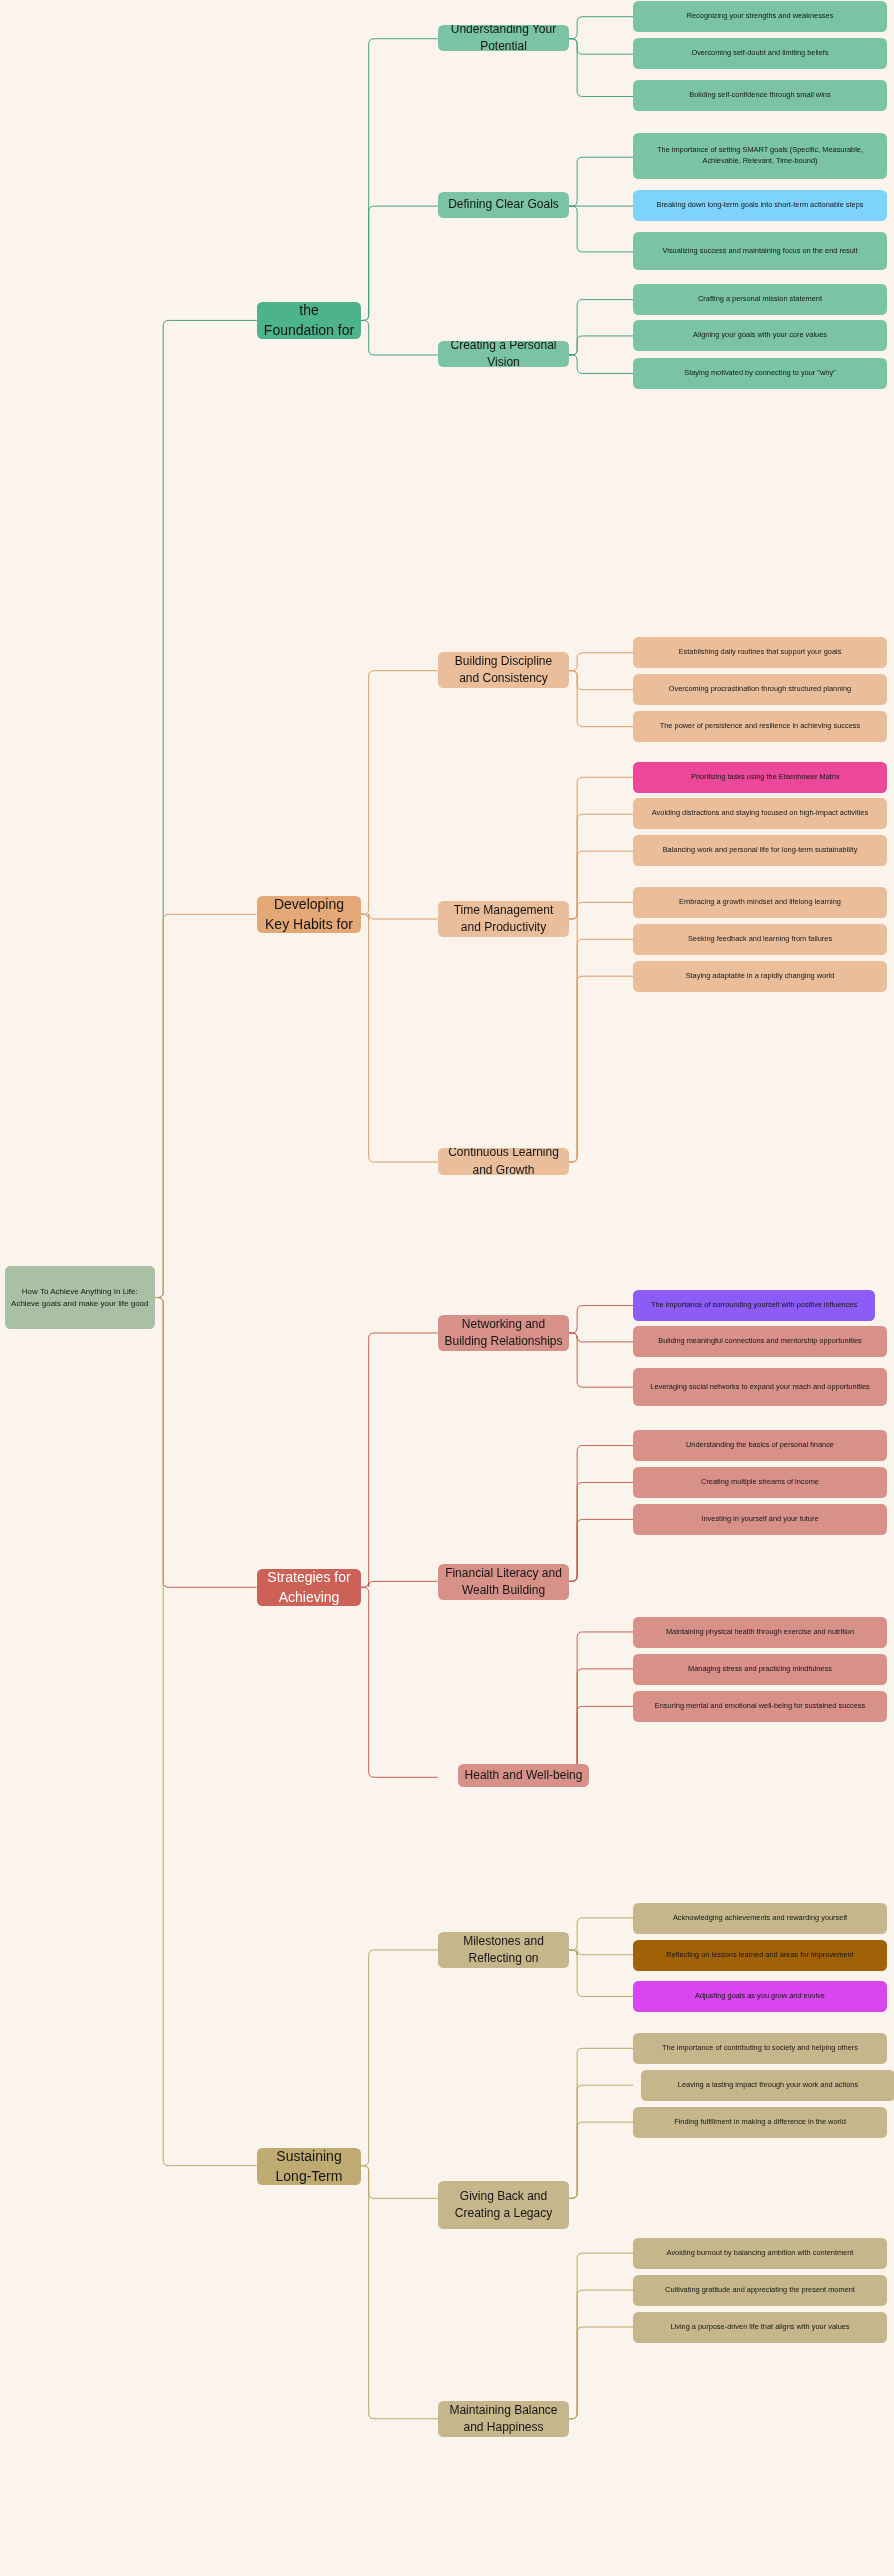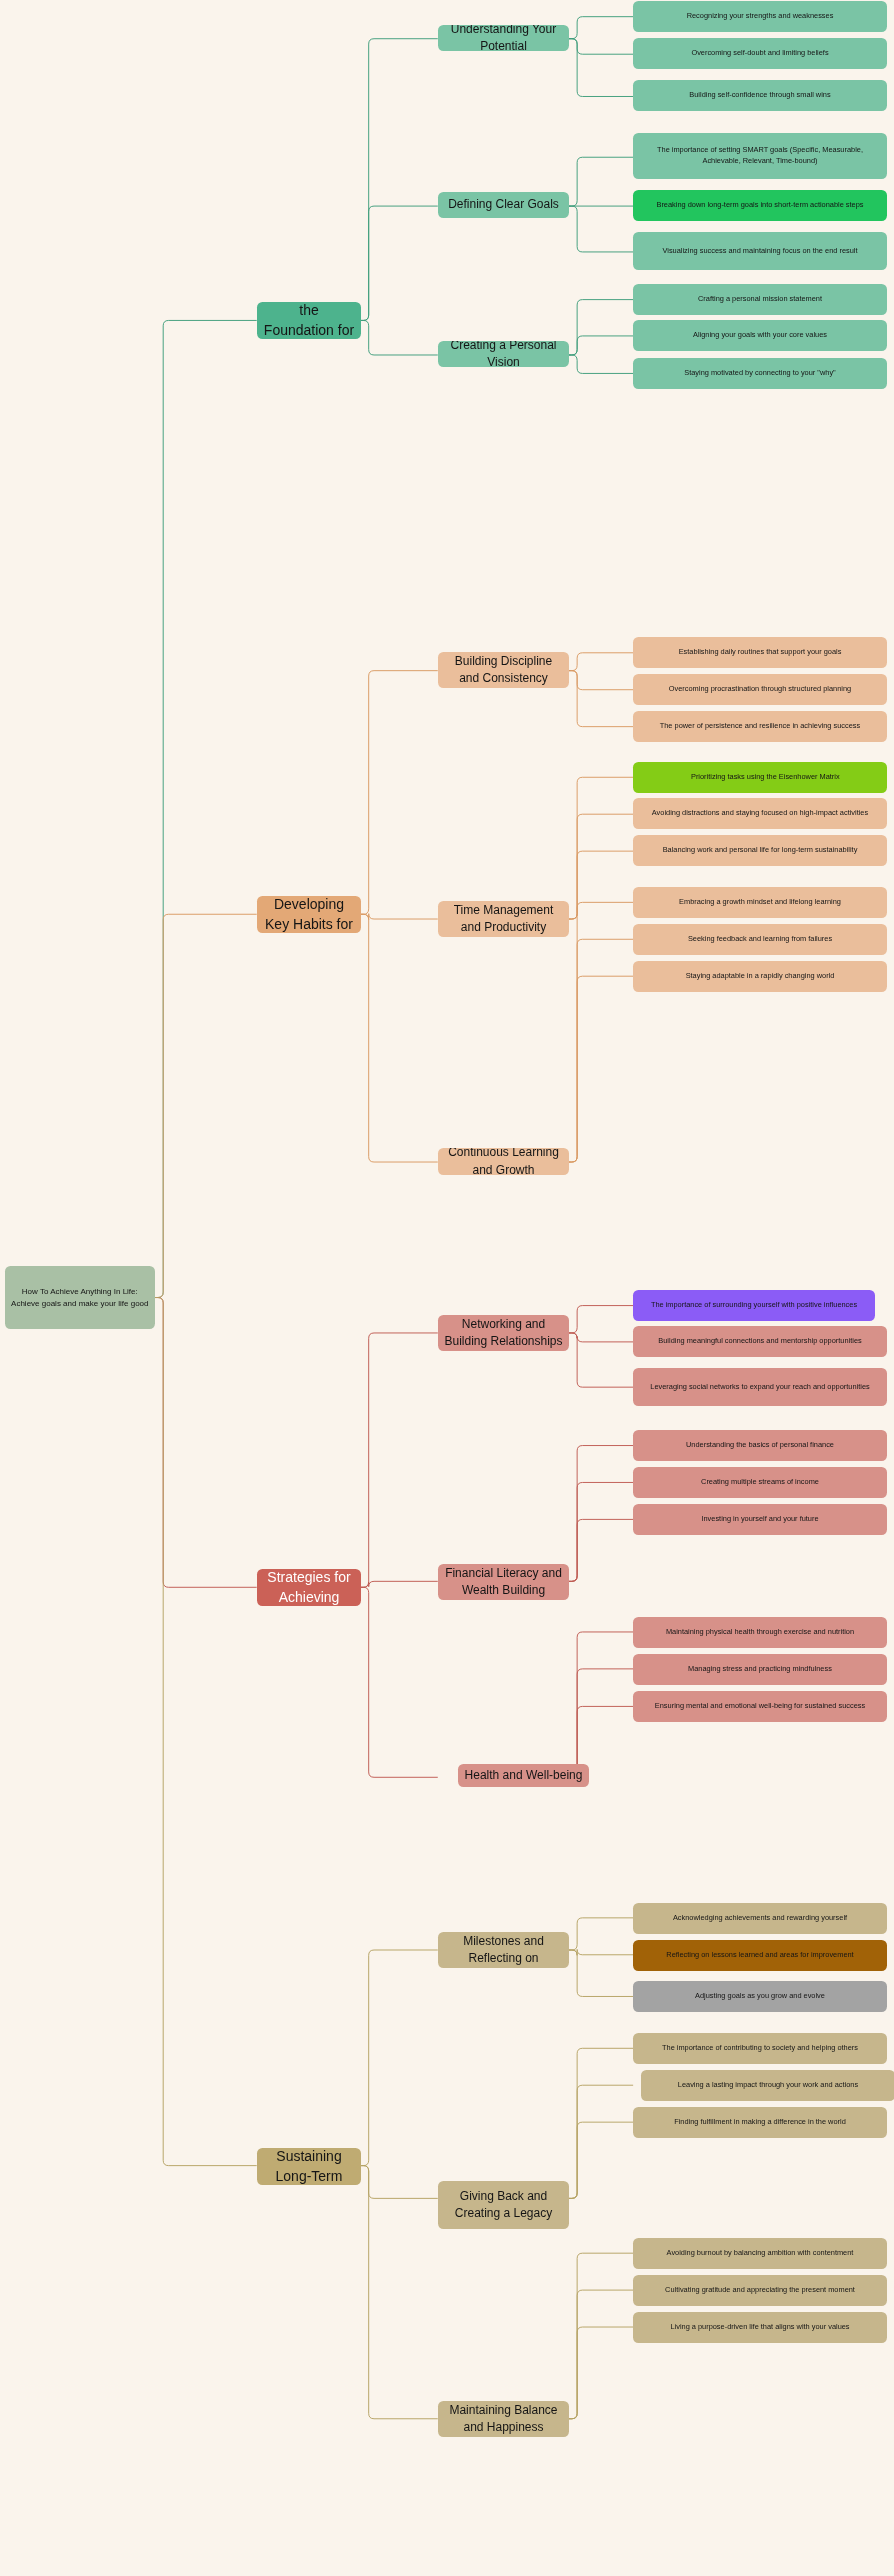--- a/index.html
+++ b/index.html
@@ -90,33 +90,33 @@
     </svg>
   <div id="nodes">
       <div class="node root" style="left: 4.8px; top: 1266px; width: 150px; height: 63px; background: rgb(169, 192, 165); color: rgb(21, 21, 21);">How To Achieve Anything In Life: Achieve goals and make your life good</div>
       <div class="node lvl1" style="left: 257px; top: 302px; width: 104px; height: 37px; background: rgb(77, 179, 141); color: rgb(21, 21, 21);">Part I: Setting the Foundation for Success</div>
       <div class="node lvl2" style="left: 438px; top: 25px; width: 131px; height: 26px; background: rgb(122, 196, 165); color: rgb(21, 21, 21);">Understanding Your Potential</div>
       <div class="node lvl3" style="left: 633px; top: 0.6px; width: 254px; height: 31px; background: rgb(122, 196, 165); color: rgb(21, 21, 21);">Recognizing your strengths and weaknesses</div>
       <div class="node lvl3" style="left: 633px; top: 38px; width: 254px; height: 31px; background: rgb(122, 196, 165); color: rgb(21, 21, 21);">Overcoming self-doubt and limiting beliefs</div>
       <div class="node lvl3" style="left: 633px; top: 80px; width: 254px; height: 31px; background: rgb(122, 196, 165); color: rgb(21, 21, 21);">Building self-confidence through small wins</div>
       <div class="node lvl2" style="left: 438px; top: 192px; width: 131px; height: 26px; background: rgb(122, 196, 165); color: rgb(21, 21, 21);">Defining Clear Goals</div>
       <div class="node lvl3" style="left: 633px; top: 133px; width: 254px; height: 46px; background: rgb(122, 196, 165); color: rgb(21, 21, 21);">The importance of setting SMART goals (Specific, Measurable, Achievable, Relevant, Time-bound)</div>
-      <div class="node lvl3" style="left: 633px; top: 190px; width: 254px; height: 31px; background: #22c55e; color: rgb(21, 21, 21);">Breaking down long-term goals into short-term actionable steps</div>
+      <div class="node lvl3" style="left: 633px; top: 190px; width: 254px; height: 31px; background: #7dd3fc; color: rgb(21, 21, 21);">Breaking down long-term goals into short-term actionable steps</div>
       <div class="node lvl3" style="left: 633px; top: 232px; width: 254px; height: 38px; background: rgb(122, 196, 165); color: rgb(21, 21, 21);">Visualizing success and maintaining focus on the end result</div>
       <div class="node lvl2" style="left: 438px; top: 341px; width: 131px; height: 26px; background: rgb(122, 196, 165); color: rgb(21, 21, 21);">Creating a Personal Vision</div>
       <div class="node lvl3" style="left: 633px; top: 284px; width: 254px; height: 31px; background: rgb(122, 196, 165); color: rgb(21, 21, 21);">Crafting a personal mission statement</div>
       <div class="node lvl3" style="left: 633px; top: 320px; width: 254px; height: 31px; background: rgb(122, 196, 165); color: rgb(21, 21, 21);">Aligning your goals with your core values</div>
       <div class="node lvl3" style="left: 633px; top: 358px; width: 254px; height: 31px; background: rgb(122, 196, 165); color: rgb(21, 21, 21);">Staying motivated by connecting to your "why"</div>
       <div class="node lvl1" style="left: 257px; top: 896px; width: 104px; height: 37px; background: rgb(227, 168, 118); color: rgb(21, 21, 21);">Part II: Developing Key Habits for Success</div>
       <div class="node lvl2" style="left: 438px; top: 652px; width: 131px; height: 36px; background: rgb(234, 190, 155); color: rgb(21, 21, 21);">Building Discipline and Consistency</div>
       <div class="node lvl3" style="left: 633px; top: 637px; width: 254px; height: 31px; background: rgb(234, 190, 155); color: rgb(21, 21, 21);">Establishing daily routines that support your goals</div>
       <div class="node lvl3" style="left: 633px; top: 674px; width: 254px; height: 31px; background: rgb(234, 190, 155); color: rgb(21, 21, 21);">Overcoming procrastination through structured planning</div>
       <div class="node lvl3" style="left: 633px; top: 711px; width: 254px; height: 31px; background: rgb(234, 190, 155); color: rgb(21, 21, 21);">The power of persistence and resilience in achieving success</div>
       <div class="node lvl2" style="left: 438px; top: 901px; width: 131px; height: 36px; background: rgb(234, 190, 155); color: rgb(21, 21, 21);">Time Management and Productivity</div>
-      <div class="node lvl3" style="left: 633px; top: 762px; width: 254px; height: 31px; background: #84cc16; color: rgb(21, 21, 21); padding-left: 16px;">Prioritizing tasks using the Eisenhower Matrix</div>
+      <div class="node lvl3" style="left: 633px; top: 762px; width: 254px; height: 31px; background: #ec4899; color: rgb(21, 21, 21); padding-left: 16px;">Prioritizing tasks using the Eisenhower Matrix</div>
       <div class="node lvl3" style="left: 633px; top: 798px; width: 254px; height: 31px; background: rgb(234, 190, 155); color: rgb(21, 21, 21);">Avoiding distractions and staying focused on high-impact activities</div>
       <div class="node lvl3" style="left: 633px; top: 835px; width: 254px; height: 31px; background: rgb(234, 190, 155); color: rgb(21, 21, 21);">Balancing work and personal life for long-term sustainability</div>
       <div class="node lvl2" style="left: 438px; top: 1148px; width: 131px; height: 27px; background: rgb(234, 190, 155); color: rgb(21, 21, 21);">Continuous Learning and Growth</div>
       <div class="node lvl3" style="left: 633px; top: 887px; width: 254px; height: 31px; background: rgb(234, 190, 155); color: rgb(21, 21, 21);">Embracing a growth mindset and lifelong learning</div>
       <div class="node lvl3" style="left: 633px; top: 924px; width: 254px; height: 31px; background: rgb(234, 190, 155); color: rgb(21, 21, 21);">Seeking feedback and learning from failures</div>
       <div class="node lvl3" style="left: 633px; top: 961px; width: 254px; height: 31px; background: rgb(234, 190, 155); color: rgb(21, 21, 21);">Staying adaptable in a rapidly changing world</div>
       <div class="node lvl1 white-text" style="left: 257px; top: 1569px; width: 104px; height: 37px; background: rgb(203, 97, 87); color: rgb(255, 255, 255);">Part III: Strategies for Achieving Success</div>
       <div class="node lvl2" style="left: 438px; top: 1315px; width: 131px; height: 36px; background: rgb(215, 145, 137); color: rgb(21, 21, 21);">Networking and Building Relationships</div>
       <div class="node lvl3" style="left: 633px; top: 1290px; width: 242px; height: 31px; background: #8b5cf6; color: rgb(21, 21, 21);">The importance of surrounding yourself with positive influences</div>
       <div class="node lvl3" style="left: 633px; top: 1326px; width: 254px; height: 31px; background: rgb(215, 145, 137); color: rgb(21, 21, 21);">Building meaningful connections and mentorship opportunities</div>
@@ -126,21 +126,21 @@
       <div class="node lvl3" style="left: 633px; top: 1467px; width: 254px; height: 31px; background: rgb(215, 145, 137); color: rgb(21, 21, 21);">Creating multiple streams of income</div>
       <div class="node lvl3" style="left: 633px; top: 1504px; width: 254px; height: 31px; background: rgb(215, 145, 137); color: rgb(21, 21, 21);">Investing in yourself and your future</div>
       <div class="node lvl2" style="left: 458px; top: 1764px; width: 131px; height: 23px; background: rgb(215, 145, 137); color: rgb(21, 21, 21);">Health and Well-being</div>
       <div class="node lvl3" style="left: 633px; top: 1617px; width: 254px; height: 31px; background: rgb(215, 145, 137); color: rgb(21, 21, 21);">Maintaining physical health through exercise and nutrition</div>
       <div class="node lvl3" style="left: 633px; top: 1654px; width: 254px; height: 31px; background: rgb(215, 145, 137); color: rgb(21, 21, 21);">Managing stress and practicing mindfulness</div>
       <div class="node lvl3" style="left: 633px; top: 1691px; width: 254px; height: 31px; background: rgb(215, 145, 137); color: rgb(21, 21, 21);">Ensuring mental and emotional well-being for sustained success</div>
       <div class="node lvl1" style="left: 257px; top: 2148px; width: 104px; height: 37px; background: rgb(191, 171, 114); color: rgb(21, 21, 21);">Part IV: Sustaining Long-Term Success</div>
       <div class="node lvl2" style="left: 438px; top: 1932px; width: 131px; height: 36px; background: rgb(198, 182, 140); color: rgb(21, 21, 21);">Celebrating Milestones and Reflecting on Progress</div>
       <div class="node lvl3" style="left: 633px; top: 1903px; width: 254px; height: 31px; background: rgb(198, 182, 140); color: rgb(21, 21, 21);">Acknowledging achievements and rewarding yourself</div>
       <div class="node lvl3" style="left: 633px; top: 1940px; width: 254px; height: 31px; background: #a16207; color: rgb(21, 21, 21);">Reflecting on lessons learned and areas for improvement</div>
-      <div class="node lvl3" style="left: 633px; top: 1981px; width: 254px; height: 31px; background: #a3a3a3; color: rgb(21, 21, 21);">Adjusting goals as you grow and evolve</div>
+      <div class="node lvl3" style="left: 633px; top: 1981px; width: 254px; height: 31px; background: #d946ef; color: rgb(21, 21, 21);">Adjusting goals as you grow and evolve</div>
       <div class="node lvl2" style="left: 438px; top: 2181px; width: 131px; height: 48px; background: rgb(198, 182, 140); color: rgb(21, 21, 21);">Giving Back and Creating a Legacy</div>
       <div class="node lvl3" style="left: 633px; top: 2033px; width: 254px; height: 31px; background: rgb(198, 182, 140); color: rgb(21, 21, 21);">The importance of contributing to society and helping others</div>
       <div class="node lvl3" style="left: 633px; top: 2070px; width: 254px; height: 31px; background: rgb(198, 182, 140); color: rgb(21, 21, 21); margin-left: 8px;">Leaving a lasting impact through your work and actions</div>
       <div class="node lvl3" style="left: 633px; top: 2107px; width: 254px; height: 31px; background: rgb(198, 182, 140); color: rgb(21, 21, 21);">Finding fulfillment in making a difference in the world</div>
       <div class="node lvl2" style="left: 438px; top: 2401px; width: 131px; height: 36px; background: rgb(198, 182, 140); color: rgb(21, 21, 21);">Maintaining Balance and Happiness</div>
       <div class="node lvl3" style="left: 633px; top: 2238px; width: 254px; height: 31px; background: rgb(198, 182, 140); color: rgb(21, 21, 21);">Avoiding burnout by balancing ambition with contentment</div>
       <div class="node lvl3" style="left: 633px; top: 2275px; width: 254px; height: 31px; background: rgb(198, 182, 140); color: rgb(21, 21, 21);">Cultivating gratitude and appreciating the present moment</div>
       <div class="node lvl3" style="left: 633px; top: 2312px; width: 254px; height: 31px; background: rgb(198, 182, 140); color: rgb(21, 21, 21);">Living a purpose-driven life that aligns with your values</div>
     </div>
 </div>

